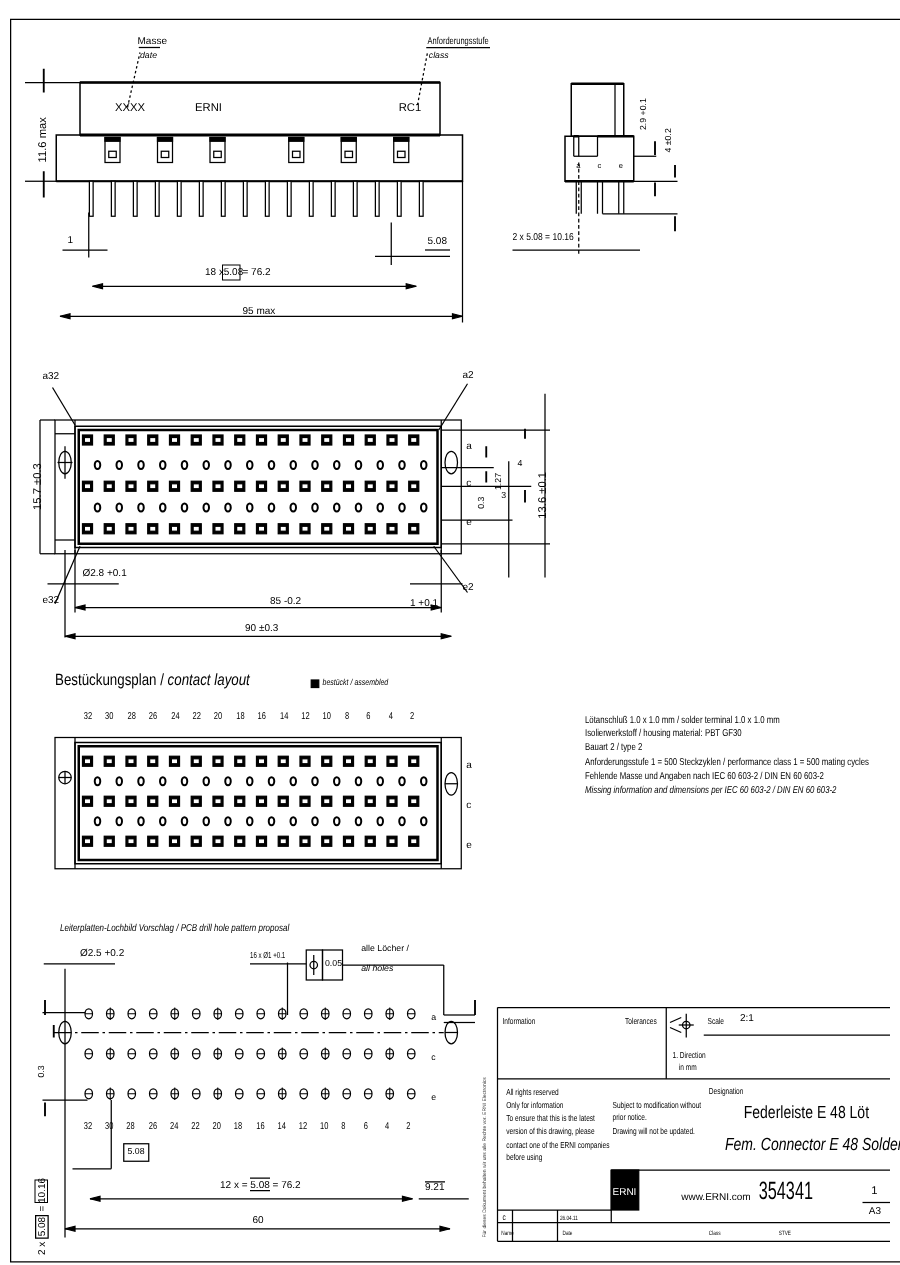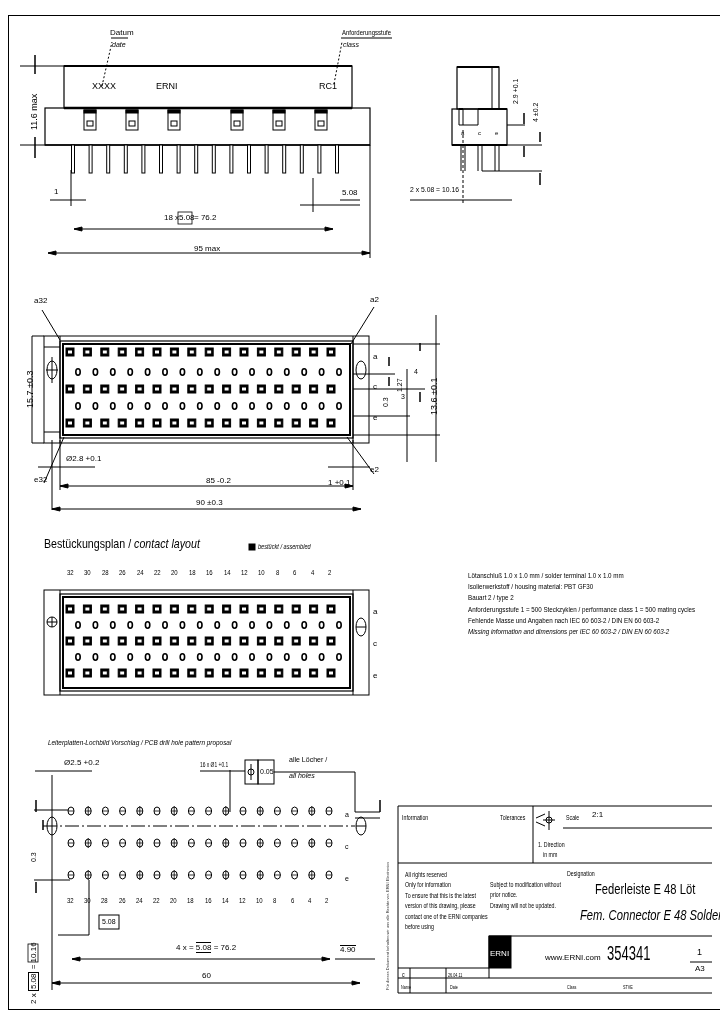--- a/index.html
+++ b/index.html
@@ -607,21 +607,21 @@
     <line x1="690" y1="962" x2="712" y2="962"></line>
     <line x1="549" y1="811" x2="549" y2="830"></line>
     <circle cx="549" cy="820" r="3"></circle>
     <line x1="543" y1="820" x2="555" y2="820"></line>
     <line x1="536" y1="818" x2="545" y2="814"></line>
     <line x1="536" y1="822" x2="545" y2="826"></line>
     <rect x="489" y="936" width="22" height="32" fill="#000"></rect>
   </g>
 </svg>
 
-<span class="lbl" style="left:110px;top:29px;font-size:8px;">Datum</span>
+<span class="lbl" style="left:110px;top:29px;font-size:8px;">Masse</span>
 <span class="lbl" style="left:112px;top:41px;font-size:7px;font-style:italic;">date</span>
 <span class="lbl" style="left:342px;top:29px;font-size:8px;transform:scaleX(0.75);transform-origin:left top;">Anforderungsstufe</span>
 <span class="lbl" style="left:343px;top:41px;font-size:7px;font-style:italic;">class</span>
 <span class="lbl" style="left:92px;top:82px;font-size:9px;">XXXX</span>
 <span class="lbl" style="left:156px;top:82px;font-size:9px;">ERNI</span>
 <span class="lbl" style="left:319px;top:82px;font-size:9px;">RC1</span>
 <span class="lbl" style="left:30px;top:130px;font-size:9px;transform:rotate(-90deg);transform-origin:left top;">11.6 max</span>
 <span class="lbl" style="left:54px;top:188px;font-size:8px;">1</span>
 <span class="lbl" style="left:342px;top:189px;font-size:8px;">5.08</span>
 <span class="lbl" style="left:164px;top:214px;font-size:8px;">18 x</span>
@@ -644,21 +644,21 @@
 <span class="lbl" style="left:430px;top:415px;font-size:9px;transform:rotate(-90deg);transform-origin:left top;">13.6 ±0.1</span>
 <span class="lbl" style="left:373px;top:353px;font-size:8px;">a</span>
 <span class="lbl" style="left:373px;top:383px;font-size:8px;">c</span>
 <span class="lbl" style="left:373px;top:414px;font-size:8px;">e</span>
 <span class="lbl" style="left:382px;top:407px;font-size:7px;transform:rotate(-90deg);transform-origin:left top;">0.3</span>
 <span class="lbl" style="left:396px;top:392px;font-size:7px;transform:rotate(-90deg);transform-origin:left top;">1.27</span>
 <span class="lbl" style="left:401px;top:393px;font-size:7px;">3</span>
 <span class="lbl" style="left:414px;top:368px;font-size:7px;">4</span>
 <span class="lbl" style="left:66px;top:455px;font-size:8px;">Ø2.8 +0.1</span>
 <span class="lbl" style="left:328px;top:479px;font-size:8px;">1 +0.1</span>
-<span class="lbl" style="left:206px;top:477px;font-size:8px;">85 -0.2</span>
+<span class="lbl" style="left:216px;top:477px;font-size:8px;">85 -0.2</span>
 <span class="lbl" style="left:196px;top:499px;font-size:8px;">90 ±0.3</span>
 
 <div class="lbl" style="left:44px;top:537px;font-size:13px;transform:scaleX(0.82);transform-origin:left top;">
   <span>Bestückungsplan</span> / <i>contact layout</i>
 </div>
 <span class="lbl" style="left:258px;top:543px;font-size:7px;font-style:italic;transform:scaleX(0.8);transform-origin:left top;">bestückt / assembled</span>
 <div id="cl-colnums">
     <span class="lbl" style="left: 67px; top: 569px; font-size: 8px; transform: scaleX(0.75); transform-origin: left top;">32</span>
     <span class="lbl" style="left: 84.4px; top: 569px; font-size: 8px; transform: scaleX(0.75); transform-origin: left top;">30</span>
     <span class="lbl" style="left: 101.8px; top: 569px; font-size: 8px; transform: scaleX(0.75); transform-origin: left top;">28</span>
@@ -696,25 +696,25 @@
 <span class="lbl" style="left:289px;top:756px;font-size:7px;">alle Löcher /</span>
 <span class="lbl" style="left:289px;top:772px;font-size:7px;font-style:italic;">all holes</span>
 <span class="lbl" style="left:30px;top:862px;font-size:7px;transform:rotate(-90deg);transform-origin:left top;">0.3</span>
 <div class="lbl" style="left:30px;top:1004px;font-size:8px;transform:rotate(-90deg);transform-origin:left top;">
   <span>2 x</span>
   <span style="border:1px solid #000;padding:0 1px;">5.08</span>
   <span>= 10.16</span>
 </div>
 <span class="lbl" style="left:102px;top:918px;font-size:7px;">5.08</span>
 <div class="lbl" style="left:176px;top:944px;font-size:8px;">
-  <span>4 x =</span>
+  <span>12 x =</span>
   <span style="border-top:1px solid #000;border-bottom:1px solid #000;">5.08</span>
   <span>= 76.2</span>
 </div>
-<span class="lbl" style="left:340px;top:945px;font-size:8px;border-top:1px solid #000;">4.90</span>
+<span class="lbl" style="left:340px;top:945px;font-size:8px;border-top:1px solid #000;">9.21</span>
 <span class="lbl" style="left:202px;top:972px;font-size:8px;">60</span>
 <div id="pcb-colnums">
     <span class="lbl" style="left: 67px; top: 897px; font-size: 8px; transform: scaleX(0.75); transform-origin: left top;">32</span>
     <span class="lbl" style="left: 84.2px; top: 897px; font-size: 8px; transform: scaleX(0.75); transform-origin: left top;">30</span>
     <span class="lbl" style="left: 101.4px; top: 897px; font-size: 8px; transform: scaleX(0.75); transform-origin: left top;">28</span>
     <span class="lbl" style="left: 118.6px; top: 897px; font-size: 8px; transform: scaleX(0.75); transform-origin: left top;">26</span>
     <span class="lbl" style="left: 135.8px; top: 897px; font-size: 8px; transform: scaleX(0.75); transform-origin: left top;">24</span>
     <span class="lbl" style="left: 153px; top: 897px; font-size: 8px; transform: scaleX(0.75); transform-origin: left top;">22</span>
     <span class="lbl" style="left: 170.2px; top: 897px; font-size: 8px; transform: scaleX(0.75); transform-origin: left top;">20</span>
     <span class="lbl" style="left: 187.4px; top: 897px; font-size: 8px; transform: scaleX(0.75); transform-origin: left top;">18</span>

